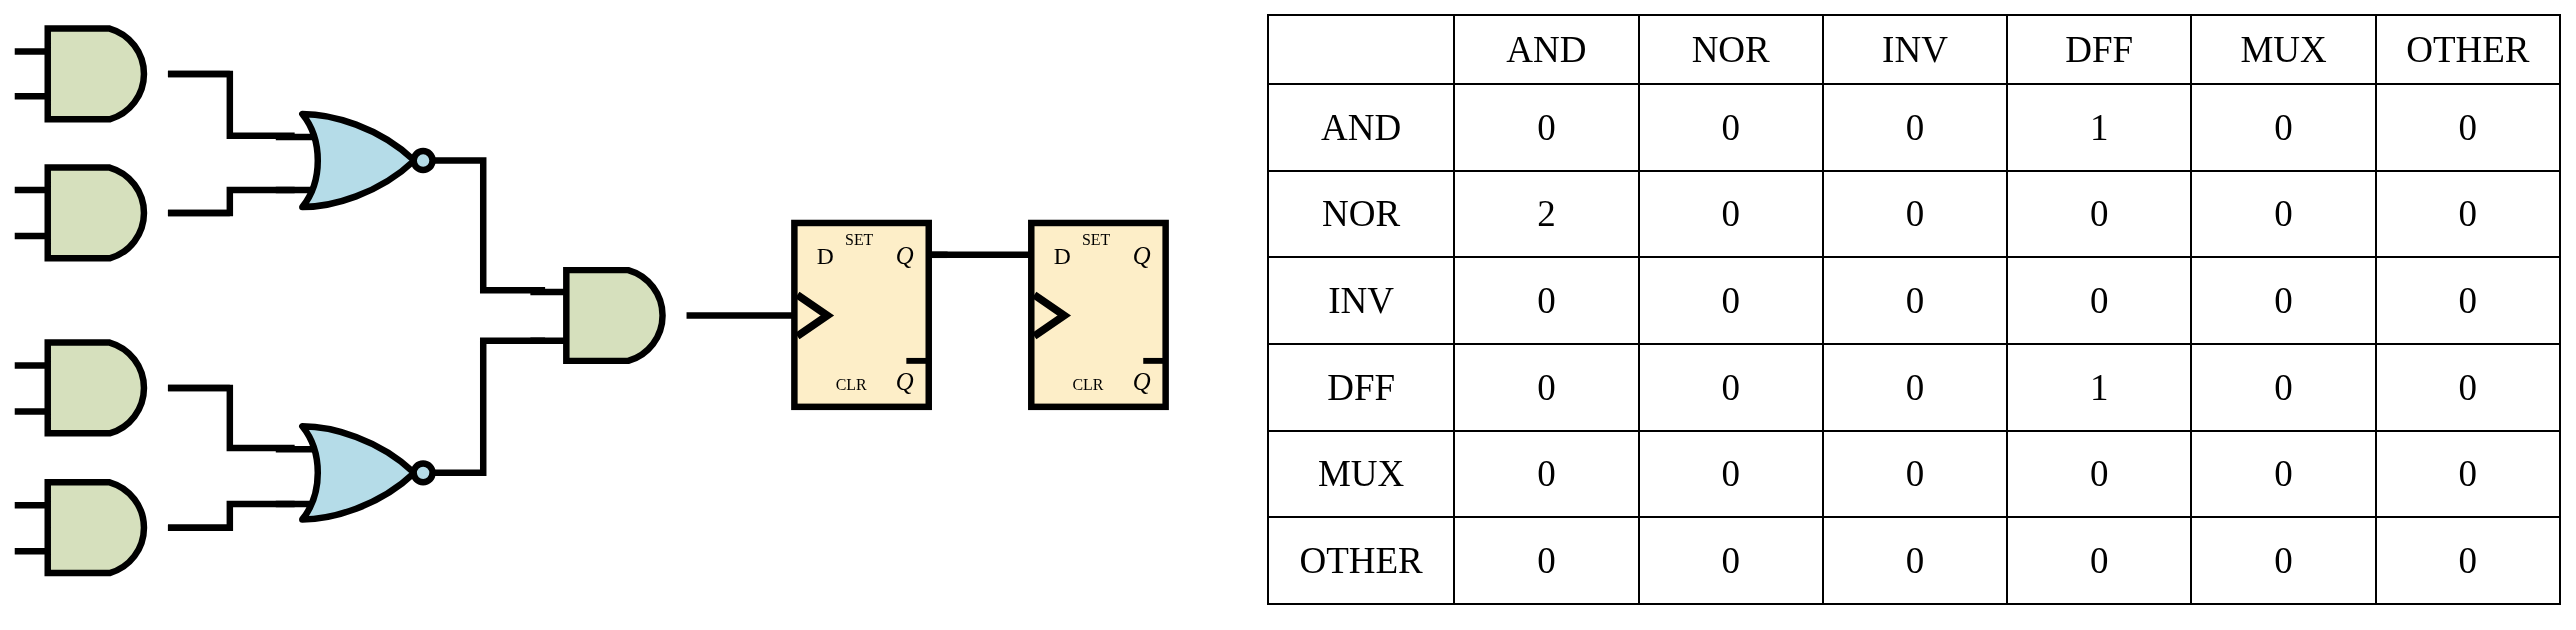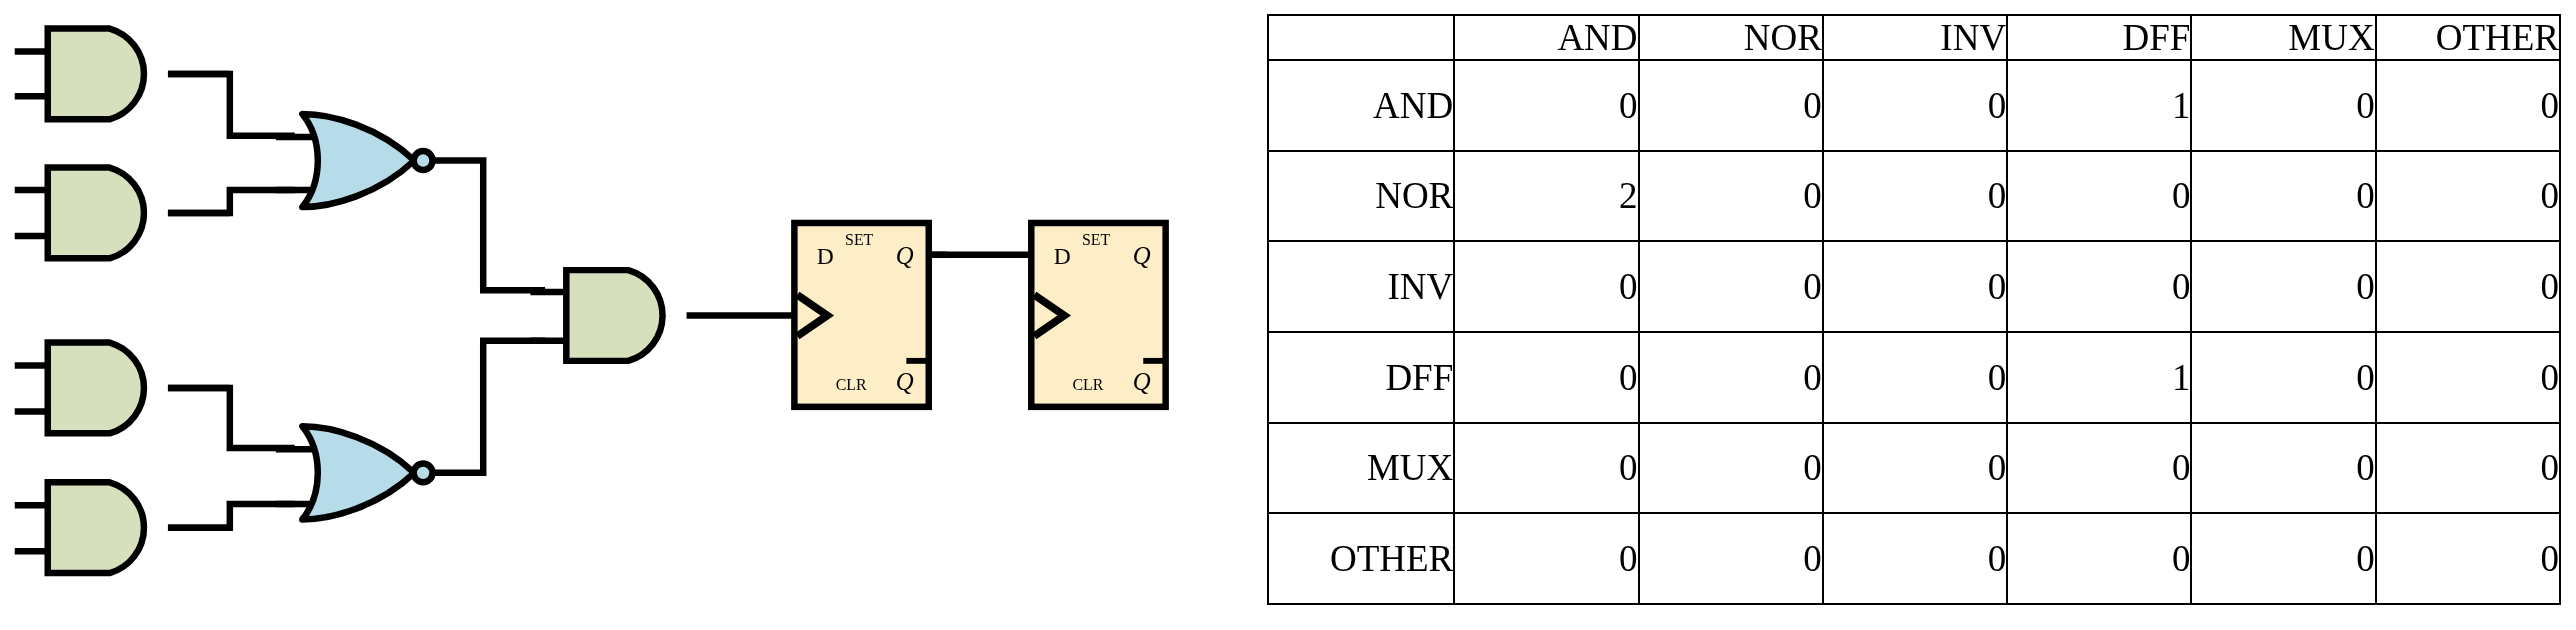--- a/index.html
+++ b/index.html
@@ -3,27 +3,27 @@
 <meta charset="utf-8">
 <style>
   html,body{margin:0;padding:0;background:#ffffff;}
   body{width:2576px;height:631px;font-family:"Liberation Serif",serif;overflow:hidden;}
   #root{position:relative;width:2576px;height:631px;background:#fff;}
   #circuit{position:absolute;left:0;top:0;width:1267px;height:631px;}
   #matrix-wrap{position:absolute;left:1267px;top:14px;width:1294px;height:591px;}
   table.matrix{border-collapse:collapse;width:1294px;height:591px;table-layout:fixed;}
   table.matrix td,table.matrix th{
     border:2.9px solid #000;
-    text-align:right;
+    text-align:center;
     vertical-align:middle;
     font-family:"Liberation Serif",serif;
     font-weight:400;
     font-size:37px;
     color:#000;
-    padding:0;
+    padding:12px;
     background:#fff;
   }
   table.matrix col.rowhead{width:186px;}
   table.matrix col.datacol{width:184px;}
   table.matrix th{font-weight:400;}
   tr.header-row th.corner-cell{background:#fff;}
 </style>
 </head>
 <body>
 

